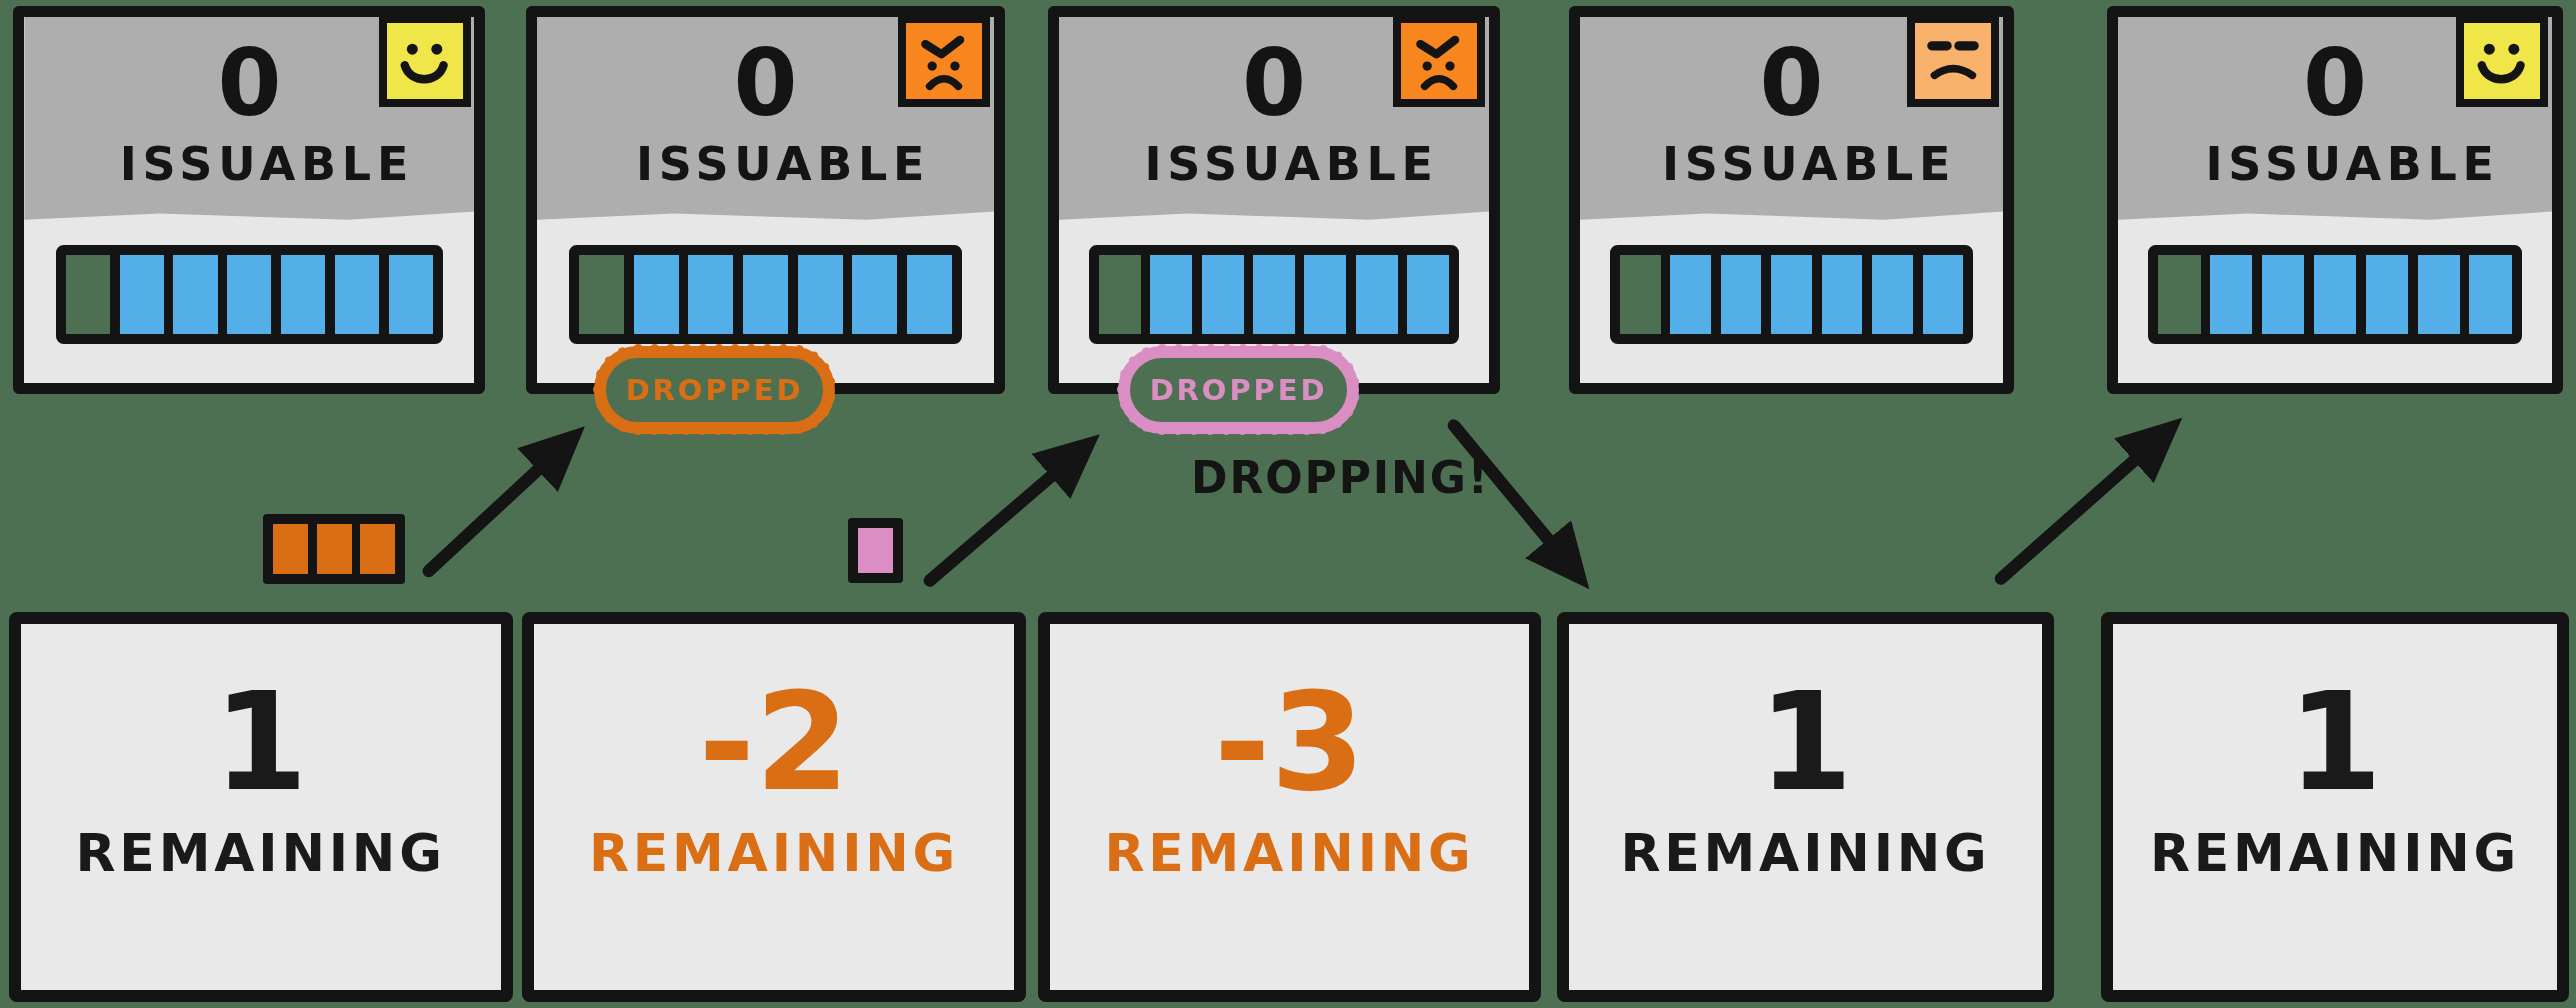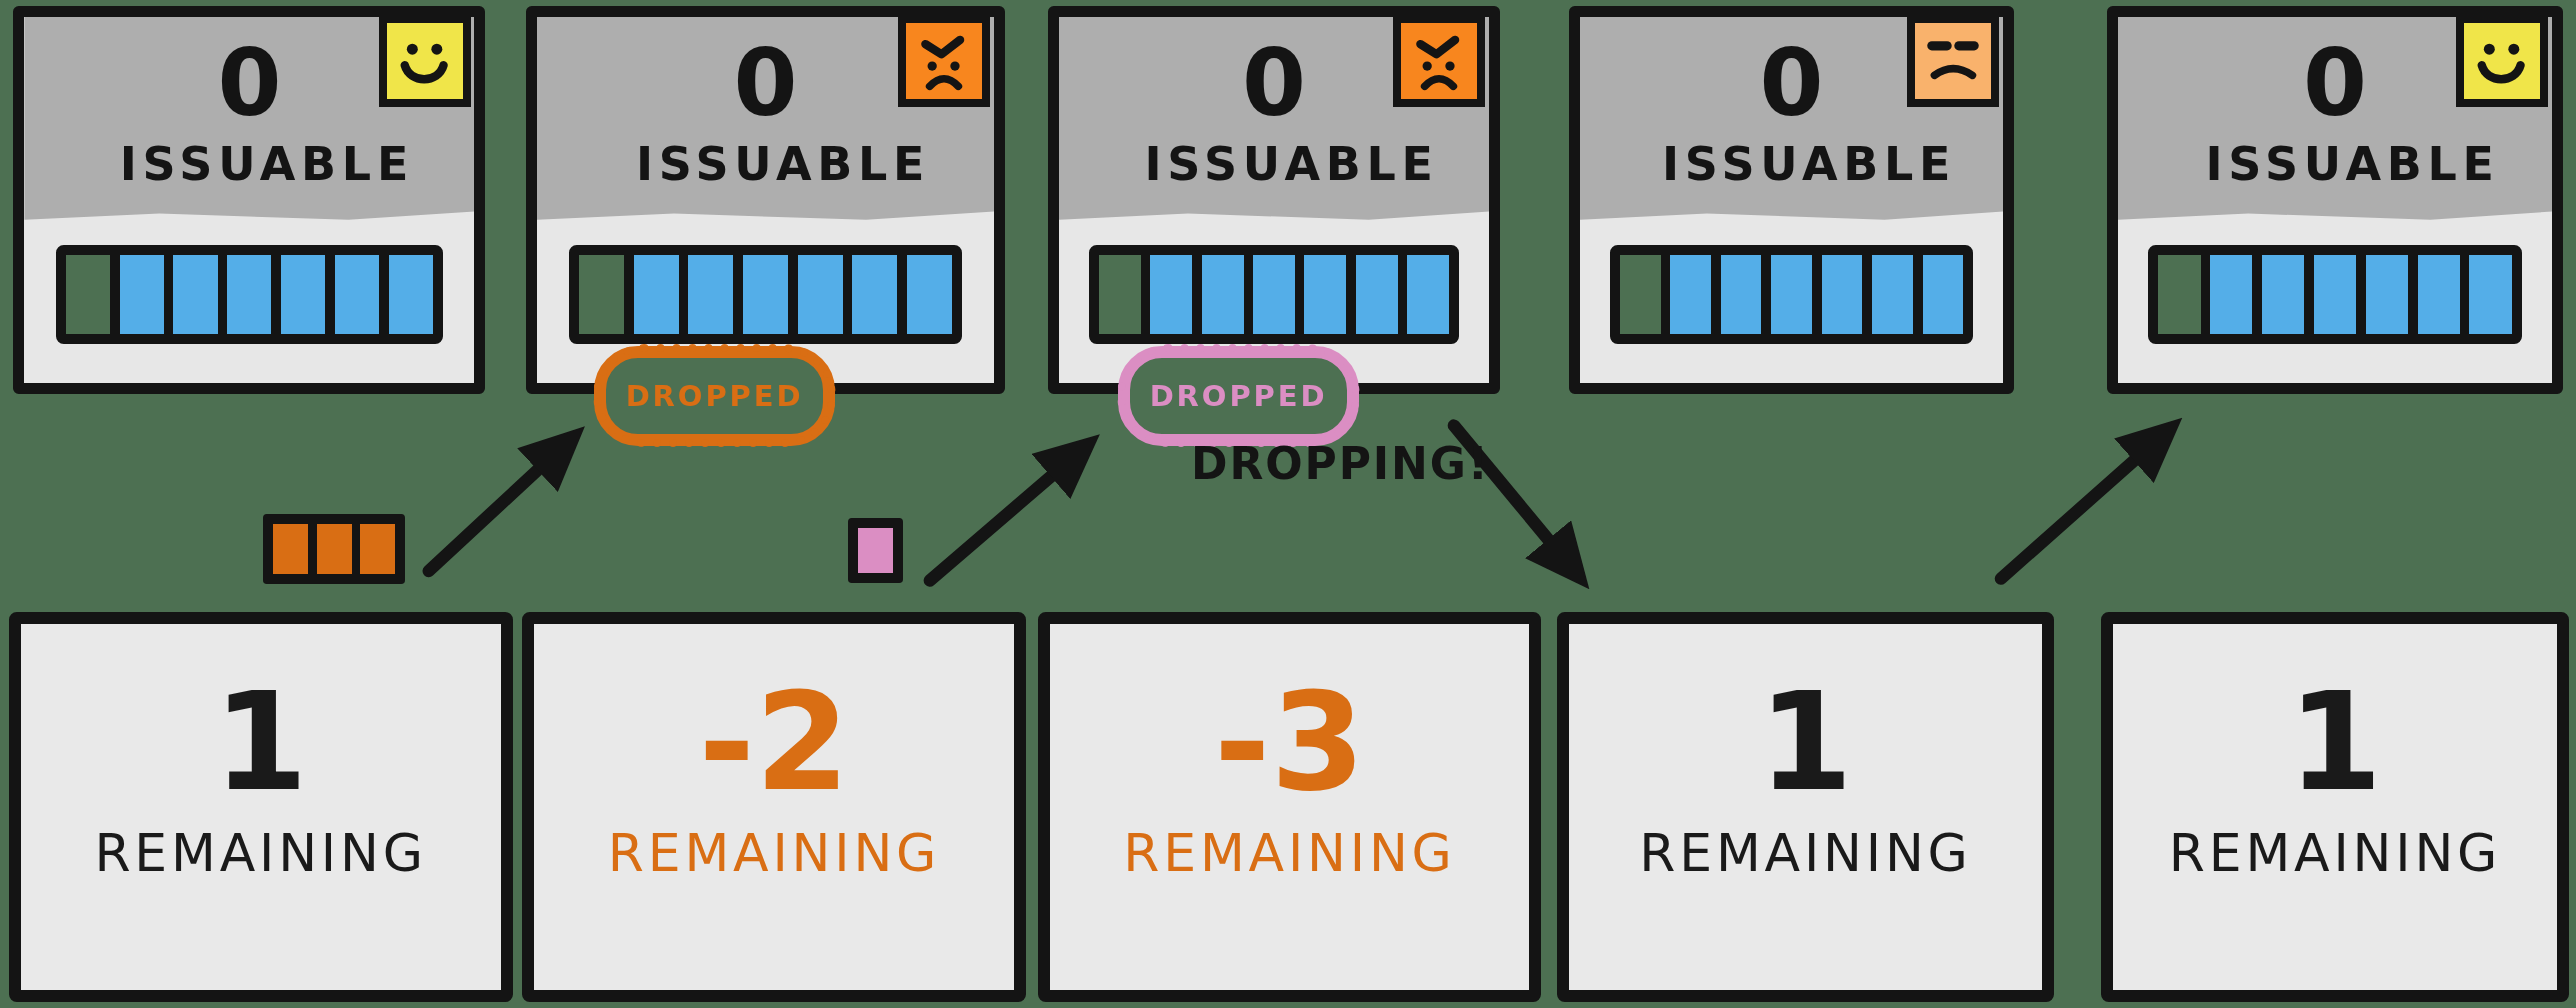--- a/index.html
+++ b/index.html
@@ -47,41 +47,41 @@
     position:absolute;top:-1.9px;right:3.8px;width:92px;height:92px;
     border:8.6px solid #141414;box-sizing:border-box;
   }
   .emoji.yellow{background:#F0E549;}
   .emoji.orange{background:#F8861E;}
   .emoji.peach{background:#F9B26C;}
   .emoji svg{position:absolute;left:0;top:0;width:100%;height:100%;}
 
   
   .badge{
-    position:absolute;width:241px;height:100px;box-sizing:border-box;
+    position:absolute;width:241px;height:88px;box-sizing:border-box;
     background:#4D7052;border-radius:44px;
     display:flex;align-items:center;justify-content:center;
     font-size:29px;font-weight:700;letter-spacing:2.9px;
     z-index:5;
   }
   .badge::before{
     content:"";position:absolute;inset:-13.4px;border-radius:57px;
     border:8.6px dotted currentColor;opacity:.95;
   }
   .badge.orange{border:12.4px solid #D96E14;color:#D96E14;}
   .badge.pink{border:12.4px solid #DB8EC3;color:#DB8EC3;}
 
   
   .bottom-card{
     position:absolute;top:612px;height:390px;
     background:#E9E9E9;border:12.4px solid #141414;border-radius:7.7px;
     box-sizing:border-box;text-align:center;
   }
   .big-num{font-size:136px;font-weight:700;color:#1A1A1A;line-height:1;margin-top:50px;}
-  .remaining{font-size:52px;font-weight:400;color:#1A1A1A;letter-spacing:3.8px;margin-top:13.4px;}
+  .remaining{font-size:52px;font-weight:700;color:#1A1A1A;letter-spacing:3.8px;margin-top:13.4px;}
   .c-orange .big-num,.c-orange .remaining{color:#D96E14;}
 
   
   .hand-label{
     position:absolute;font-size:44px;font-weight:700;color:#141414;
     letter-spacing:1.9px;z-index:6;
   }
   .token-strip{
     position:absolute;left:263px;top:514px;
     display:flex;gap:8.6px;background:#141414;
@@ -234,21 +234,21 @@
   </div>
 
   <div class="token-strip">
     <div class="tok"></div>
     <div class="tok"></div>
     <div class="tok"></div>
   </div>
 
   <div class="pink-token"></div>
 
-  <div class="hand-label" style="left:1191px;top:438px;text-align:right;">DROPPING!</div>
+  <div class="hand-label" style="left:1191px;top:452px;text-align:right;">DROPPING!</div>
 
   <svg class="overlay" width="2576" height="1008" viewBox="0 0 2693 1054">
     <defs>
       <marker id="ah" markerUnits="strokeWidth" markerWidth="5.2" markerHeight="4.8" refX="3.8" refY="2.4" orient="auto">
         <path d="M0,0 L5.2,2.4 L0,4.8 Z" fill="#141414"></path>
       </marker>
     </defs>
     <g stroke="#141414" stroke-width="13" stroke-linecap="round" fill="none">
       <line x1="448" y1="597" x2="598" y2="458" marker-end="url(#ah)"></line>
       <line x1="972" y1="607" x2="1136" y2="466" marker-end="url(#ah)"></line>

